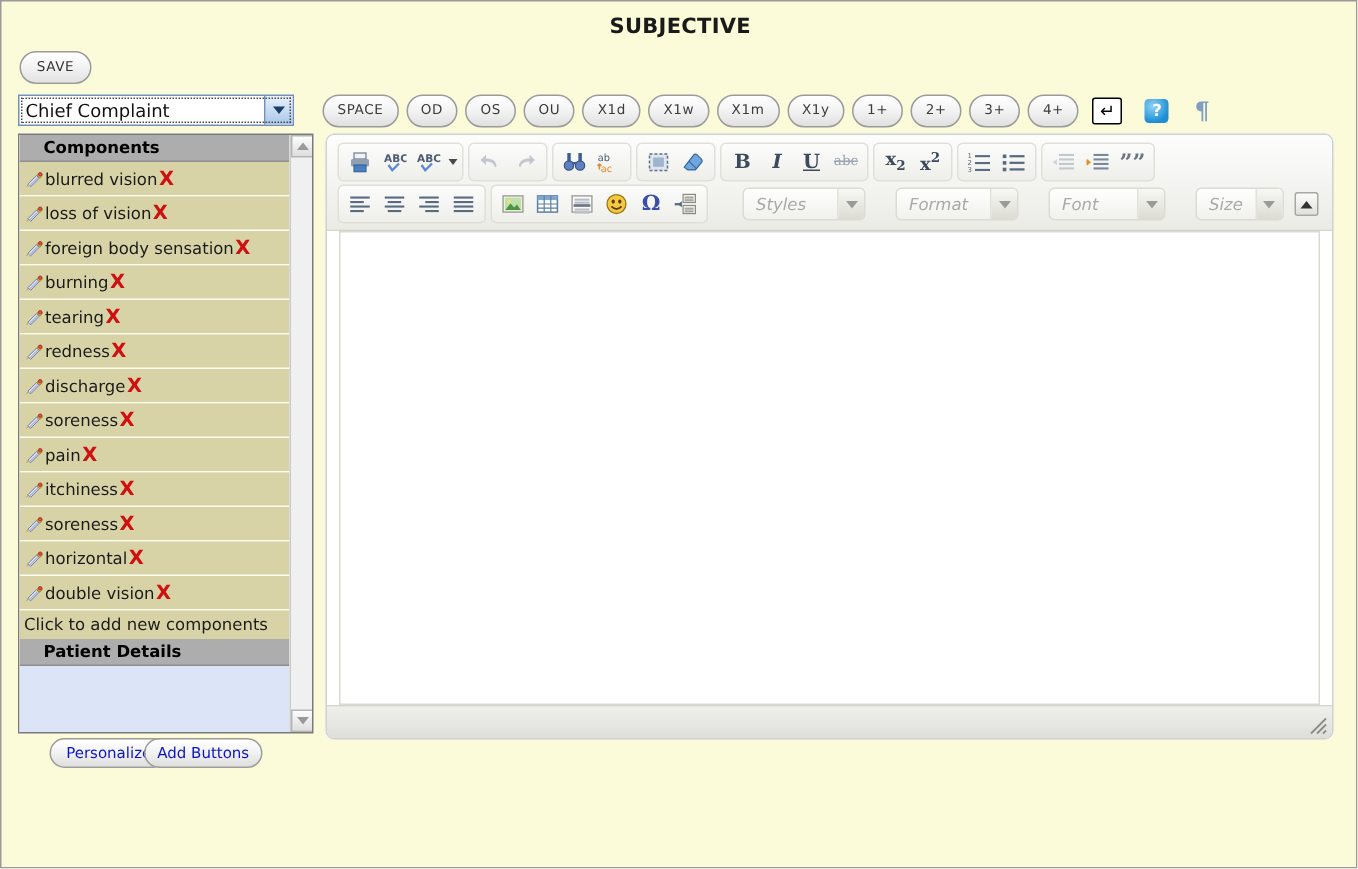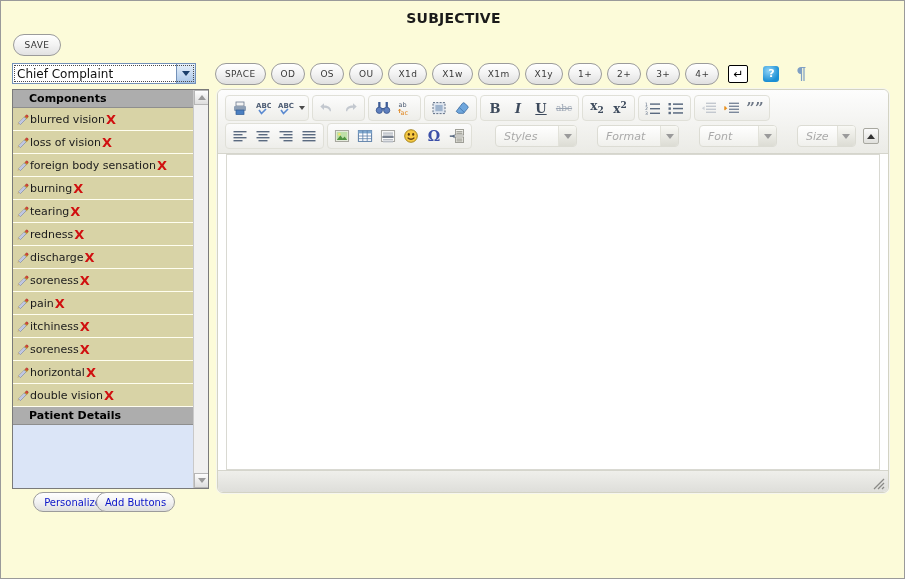--- a/index.html
+++ b/index.html
@@ -508,20 +508,21 @@
                 <path d="M2 13.5 L4.2 12.6 L3.1 11.5 Z" fill="#c9a96a"></path>
                 <path d="M3.6 11.2 L10.2 4.6 L12.2 6.6 L5.6 13.2 Z" fill="#e8e8f2" stroke="#5f6fa0" stroke-width=".7"></path>
                 <path d="M4.4 12.0 L10.9 5.5 L11.6 6.2 L5.1 12.7 Z" fill="#a8b4dc"></path>
                 <path d="M10.4 4.4 L12.0 2.8 A1.6 1.6 0 0 1 14.2 5.0 L12.6 6.6 Z" fill="#d9b03a" stroke="#9a7a18" stroke-width=".6"></path>
                 <circle cx="12.9" cy="3.6" r="1.35" fill="#e24b4b" stroke="#9b2020" stroke-width=".5"></circle>
               </svg></span>
             <span class="comp-label">double vision</span>
             <span class="x-icon">X</span>
           </div>
         </div>
+      <div id="add-new-row">Click to add new components</div>
       <div class="section-header">Patient Details</div>
       <div id="patient-details-body"></div>
     </div>
     <div id="left-scrollbar">
       <div class="sb-arrow sb-up">
           <i></i>
         </div>
       <div class="sb-arrow sb-down">
           <i></i>
         </div>

